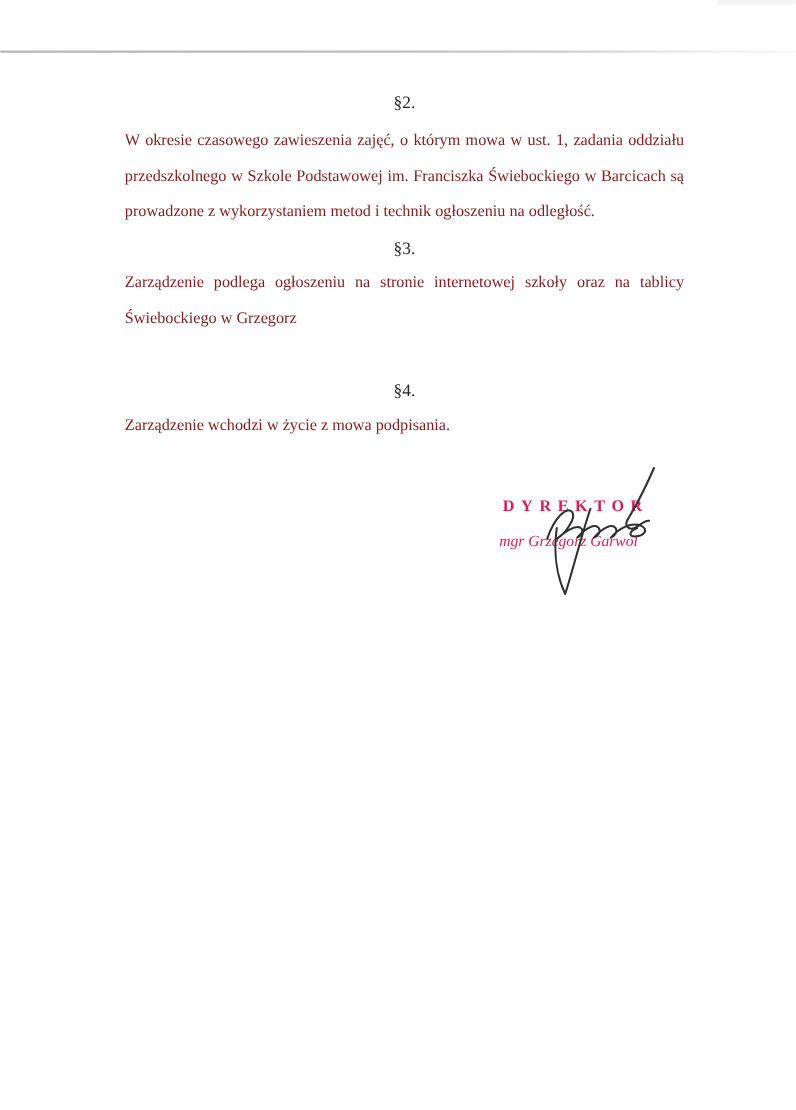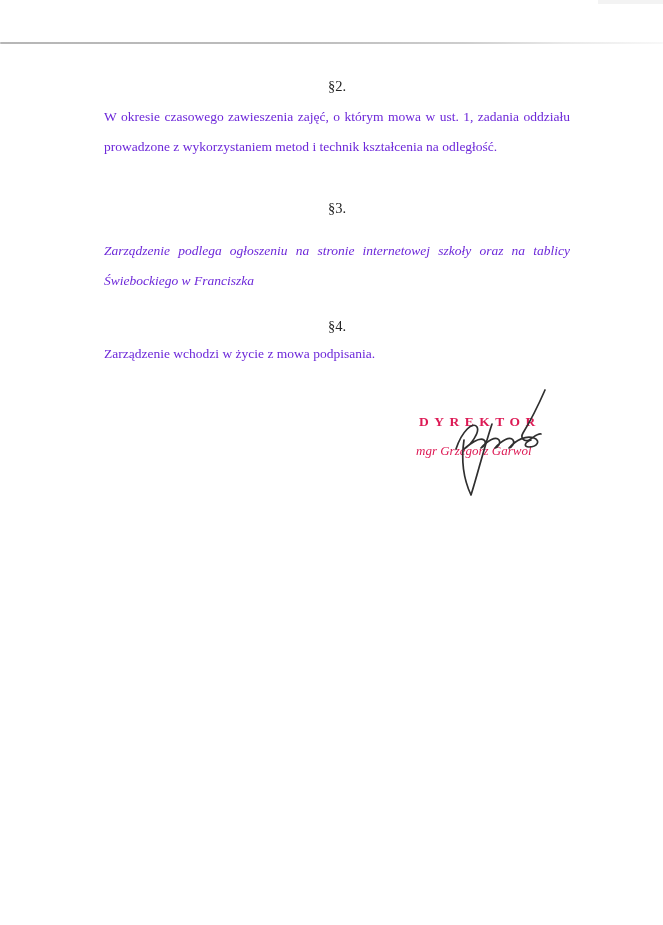--- a/index.html
+++ b/index.html
@@ -48,39 +48,39 @@
     width: 466px;
     text-align: center;
     font-size: 14.5px;
     color: #252525;
   }
   .para {
     position: absolute;
     left: 0;
     width: 466px;
     font-size: 13.5px;
-    color: #6d28d9;
+    color: #7f1d1d;
   }
   .line {
     height: 29.5px;
     line-height: 29.5px;
     white-space: normal;
   }
   .jline {
     text-align: justify;
     text-align-last: justify;
   }
   .lline {
     text-align: left;
   }
 
   #heading-s2 { top: 78px; }
   #para-s2    { top: 102px; }
   #heading-s3 { top: 200px; }
-  #para-s3    { top: 236px; font-style: italic; }
+  #para-s3    { top: 220px; }
   #heading-s4 { top: 318px; }
   #para-s4    { top: 339px; }
 
   
   .sig-block {
     position: absolute;
     left: 416px;
     top: 386px;
     width: 150px;
     height: 122px;
@@ -124,27 +124,28 @@
 <body>
 
 <div class="scan-strip"></div>
 <div class="scan-line"></div>
 
 <div class="content">
 
   <div class="heading" id="heading-s2">§2.</div>
   <div class="para" id="para-s2">
     <div class="line jline">W okresie czasowego zawieszenia zajęć, o którym mowa w ust. 1, zadania oddziału</div>
-    <div class="line lline">prowadzone z wykorzystaniem metod i technik kształcenia na odległość.</div>
+    <div class="line jline">przedszkolnego w Szkole Podstawowej im. Franciszka Świebockiego w Barcicach są</div>
+    <div class="line lline">prowadzone z wykorzystaniem metod i technik ogłoszeniu na odległość.</div>
   </div>
 
   <div class="heading" id="heading-s3">§3.</div>
   <div class="para" id="para-s3">
     <div class="line jline">Zarządzenie podlega ogłoszeniu na stronie internetowej szkoły oraz na tablicy</div>
-    <div class="line lline">Świebockiego w Franciszka</div>
+    <div class="line lline">Świebockiego w Grzegorz</div>
   </div>
 
   <div class="heading" id="heading-s4">§4.</div>
   <div class="para" id="para-s4">
     <div class="line lline">Zarządzenie wchodzi w życie z mowa podpisania.</div>
   </div>
 
 </div>
 
 <div class="sig-block">

